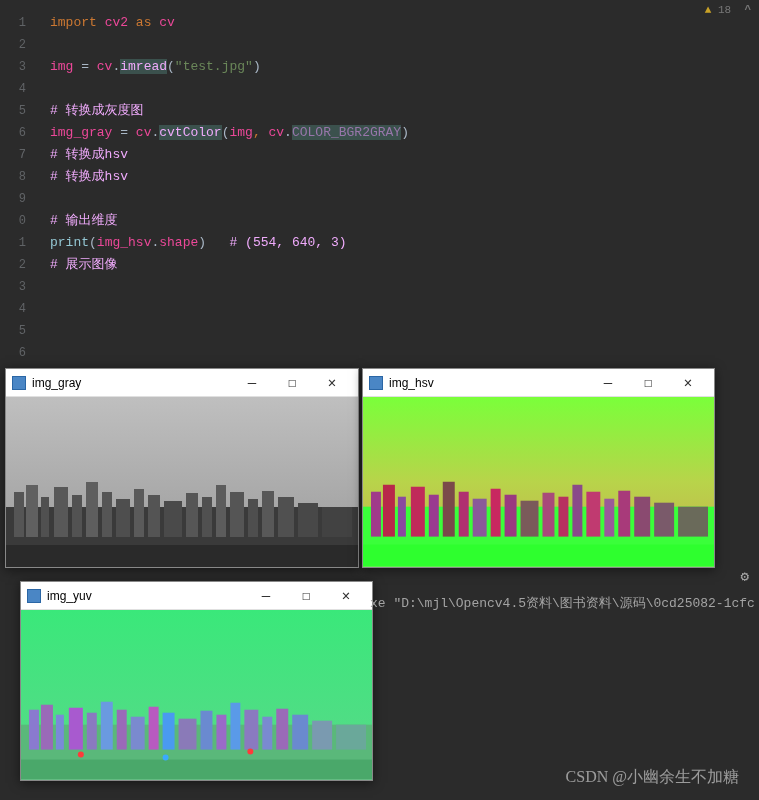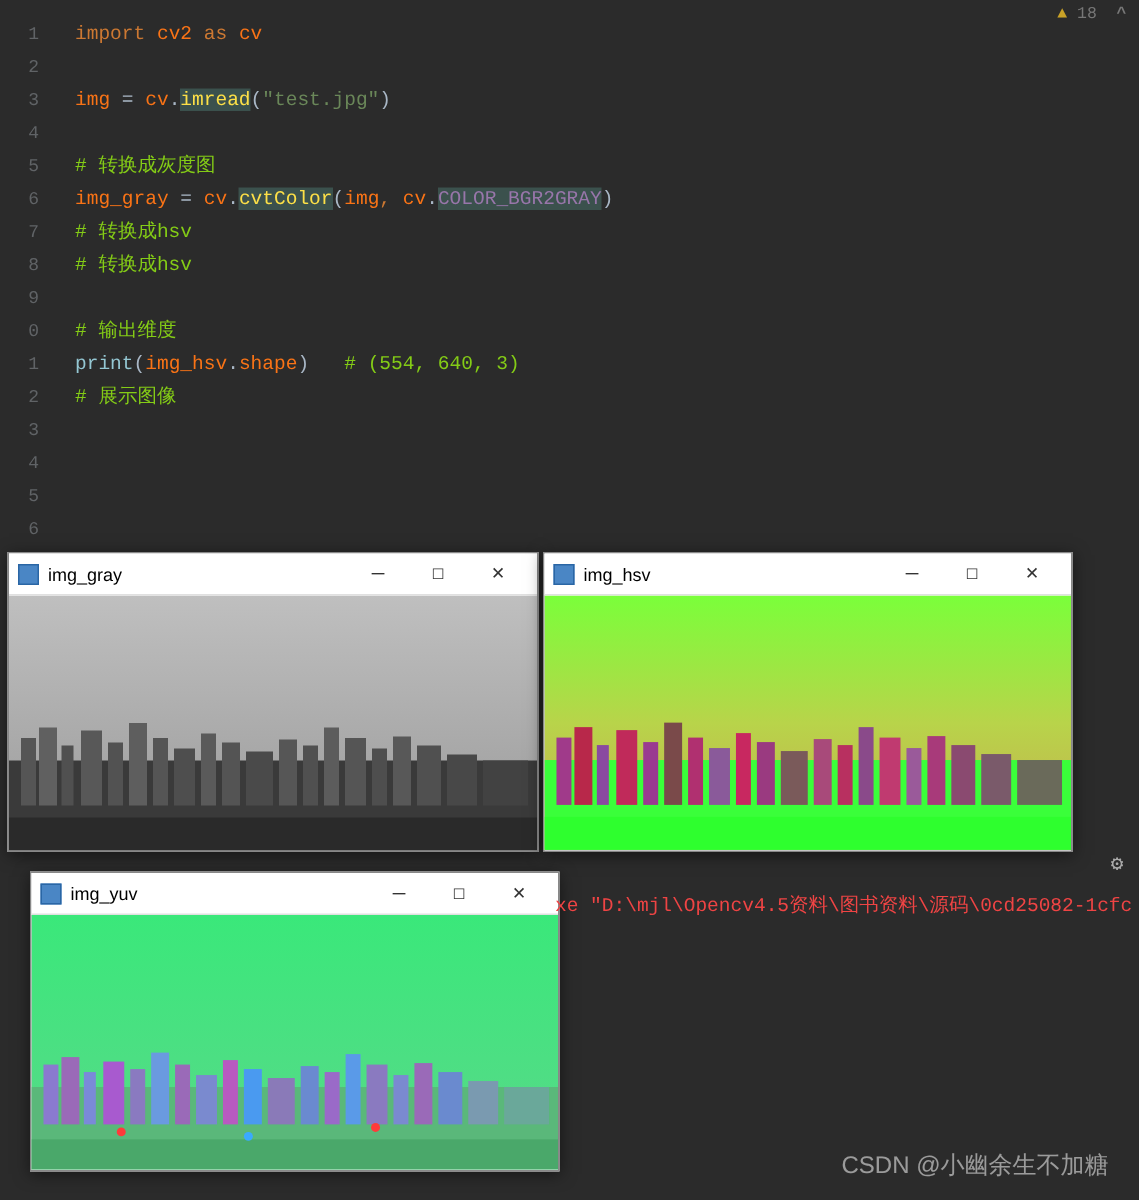--- a/index.html
+++ b/index.html
@@ -8,38 +8,38 @@
 .topright { position:absolute; top:4px; right:8px; color:#777; font-size:11px; }
 .topright .warn { color:#c9a227; }
 .gutter { position:absolute; left:0; top:12px; width:34px; text-align:right; color:#606366; font-size:12px; line-height:22px; user-select:none; }
 .gutter div { height:22px; padding-right:8px; }
 .code { position:absolute; left:50px; top:12px; right:0; line-height:22px; font-size:13px; }
 .line { height:22px; white-space:pre; }
 .line.hl { background:#323232; position:relative; }
 .line.hl::before { content:''; position:absolute; left:-50px; right:0; top:0; bottom:0; background:#323232; z-index:-1; }
 .kw { color:#cc7832;margin-top:31px; }
 .str { color:#6a8759; }
-.cm { color:#84cc16; }
+.cm { color:#f0abfc; }
 .fn { color:#ffc66d; }
-.id { color:#f97316; }
+.id { color:#ec4899; }
 .hlv { background:#3b514d; color:#a9b7c6; }
-.hlv.fn { color:#fde047; }
+.hlv.fn { color:#f0abfc; }
 .hlv.id2 { color:#9876aa; }
 .id2 { color:#9876aa;text-align:center; }
 .cyan { color:#94c7d3; }
 .y { color:#cc7832; }
 .window { position:absolute; background:#fff; box-shadow:0 2px 10px rgba(0,0,0,0.5); border:1px solid #888; }
 .titlebar { height:28px; background:#fff; display:flex; align-items:center; padding:0 6px; border-bottom:1px solid #e0e0e0; }
 .tb-icon { width:14px; height:14px; background:#4a86c5; margin-right:6px; border:1px solid #2a66a5; }
 .tb-title { flex:1; color:#000; font-size:12px; font-family:"Segoe UI",sans-serif; }
 .tb-btn { width:40px; height:24px; display:flex; align-items:center; justify-content:center; color:#333; font-size:14px; }
 .canvas { width:100%; display:block; }
-.console { position:absolute; left:370px; top:594px; color:#ef4444; font-size:13px; white-space:pre; }
+.console { position:absolute; left:370px; top:594px; color:#a3a3a3; font-size:13px; white-space:pre; }
 .gear { position:absolute; right:10px; top:568px; color:#aaa; font-size:14px; cursor:pointer; }
-.watermark { position:absolute; right:20px; bottom:12px; color:rgba(230,230,230,0.6); font-size:16px; font-family:Liberation Sans, sans-serif; }
+.watermark { position:absolute; right:20px; bottom:12px; color:rgba(230,230,230,0.6); font-size:16px; font-family:Liberation Serif, serif; }
 .caret { font-weight:bold; }
 </style>
 </head>
 <body>
 
 <div class="editor">
   <div class="topright">
     <span class="warn">▲</span>
     <span>18</span>&nbsp;
     <span class="caret">^</span>

